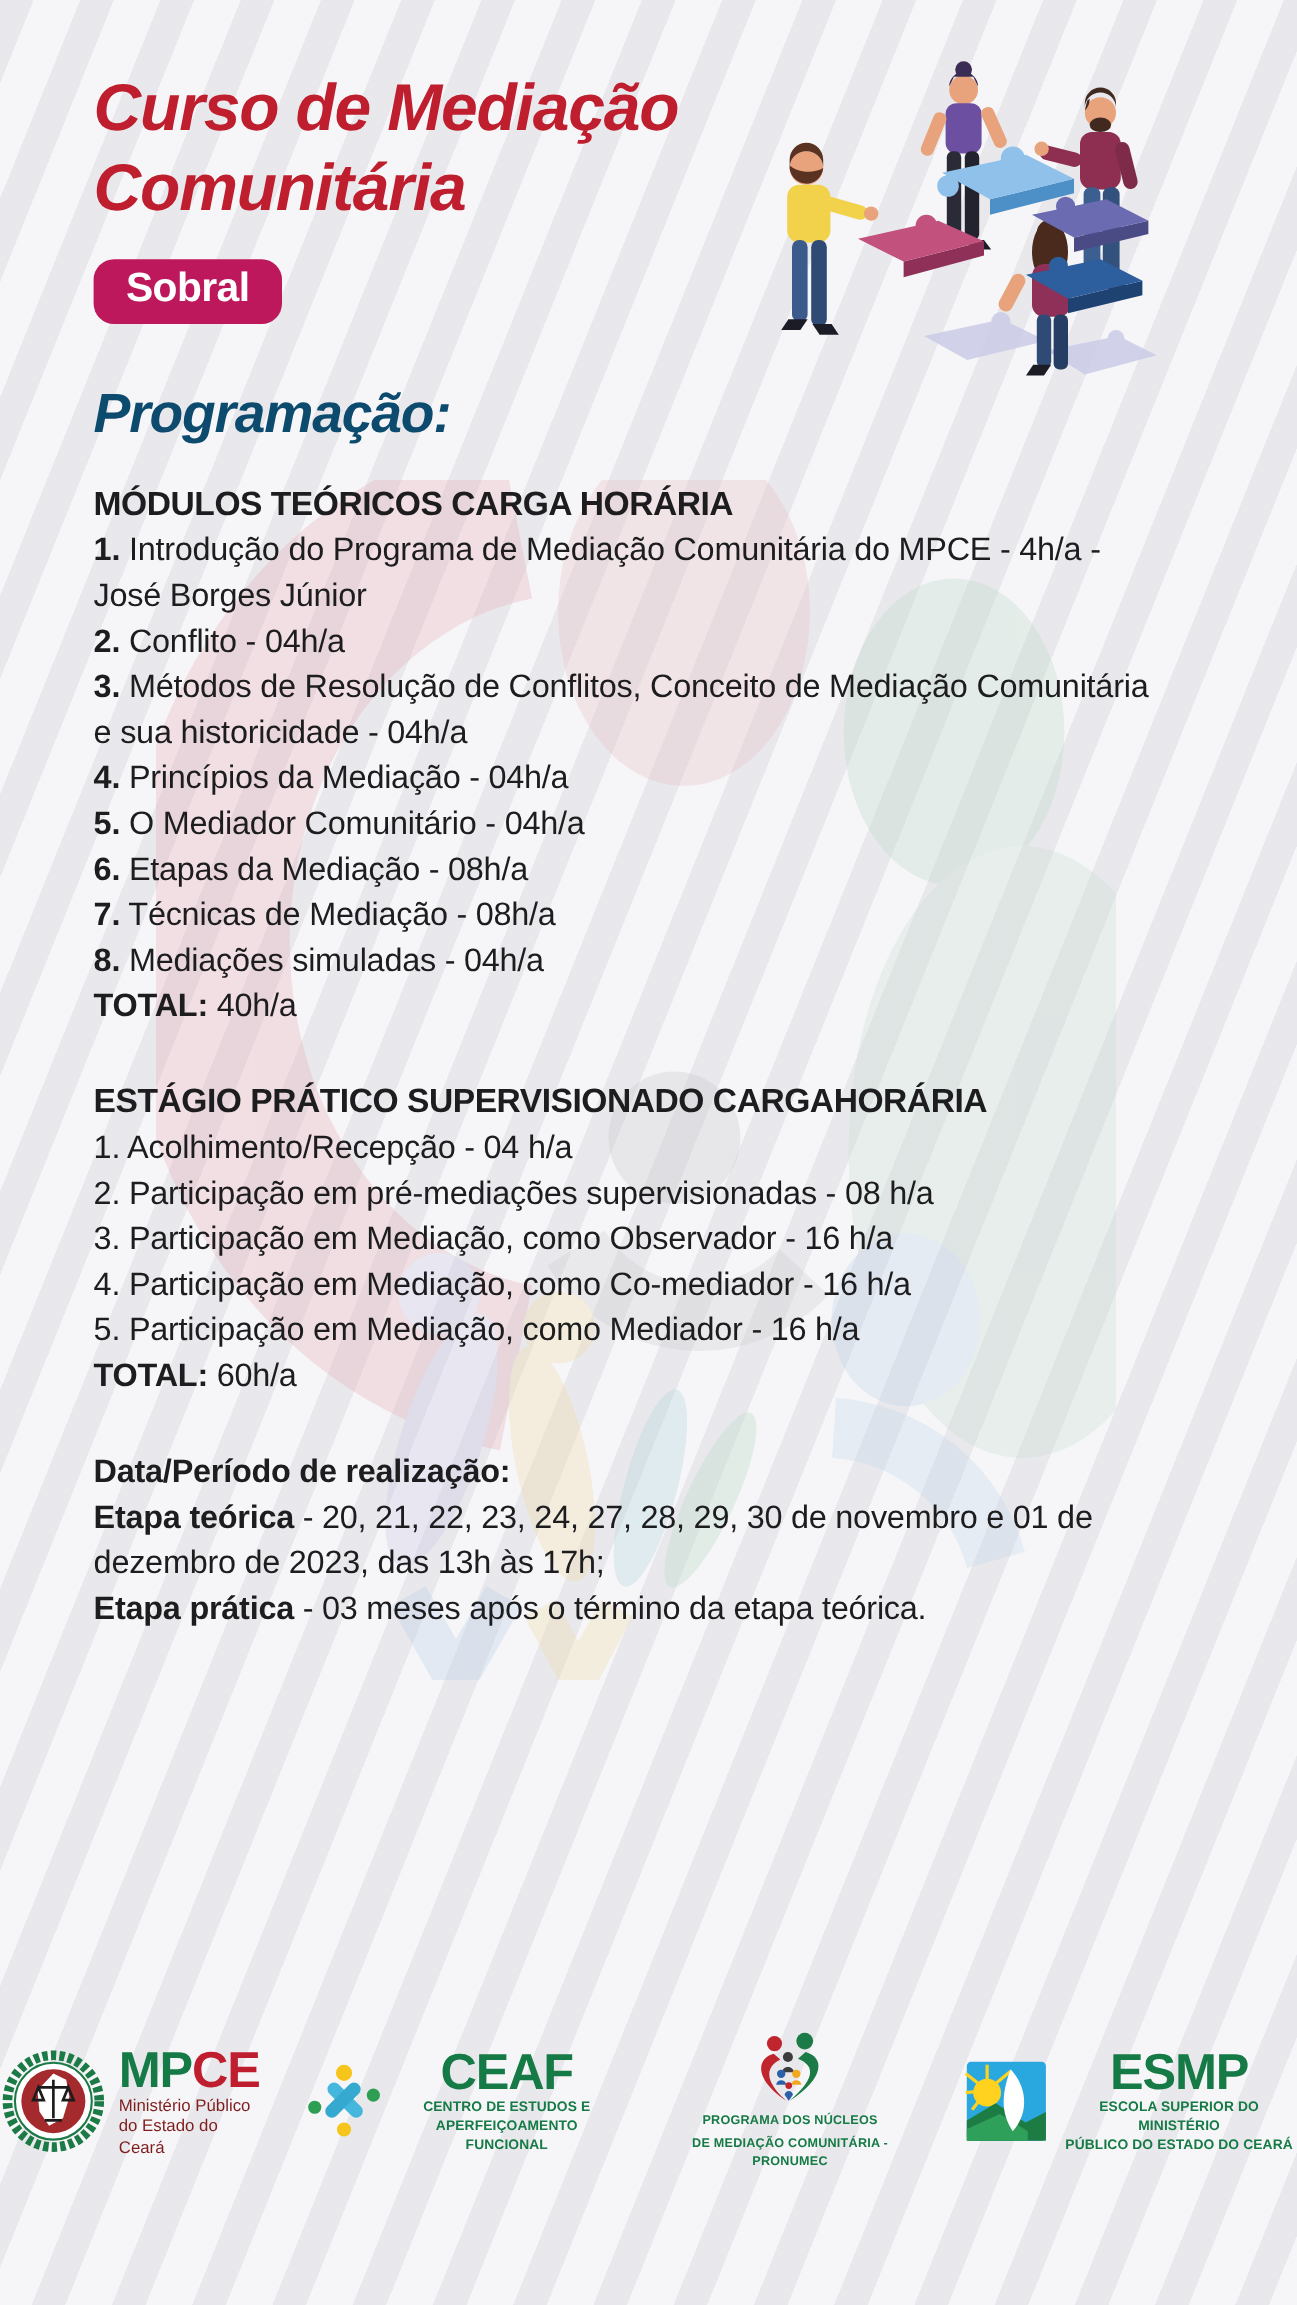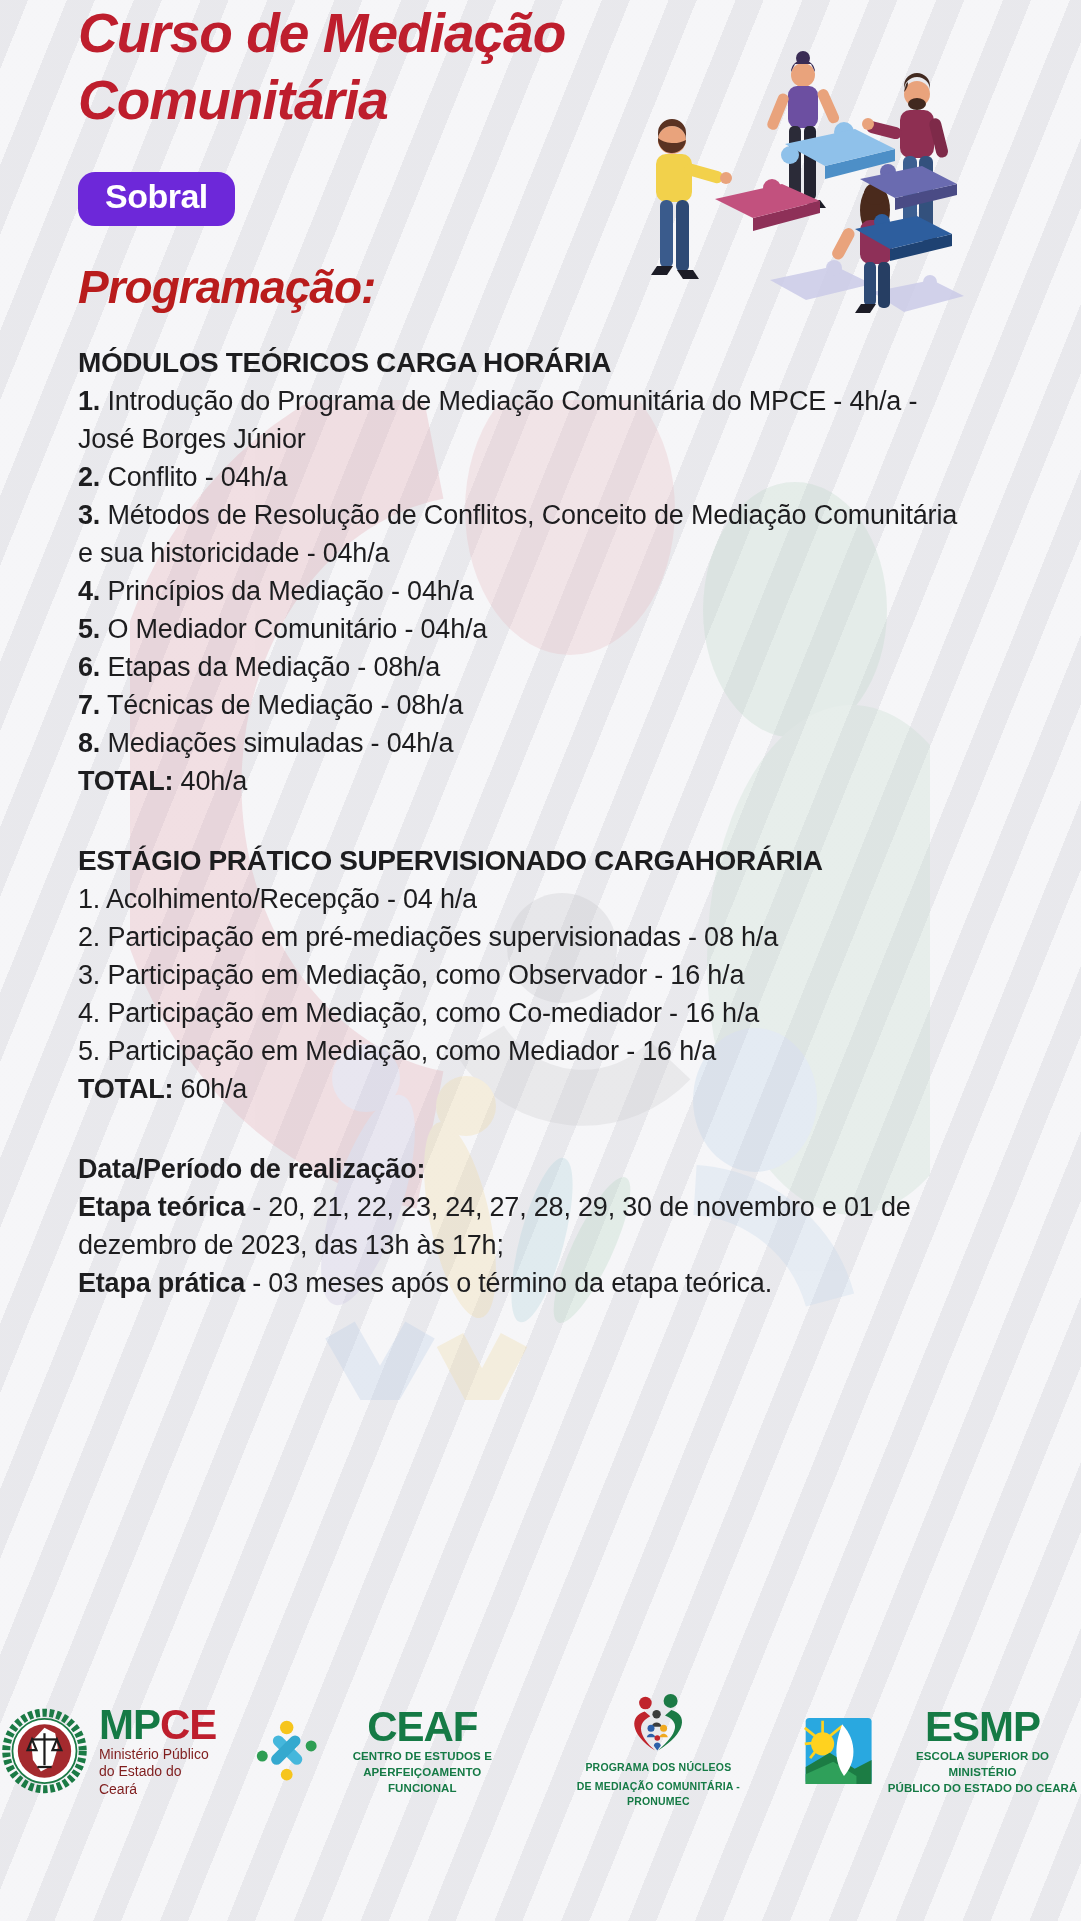--- a/index.html
+++ b/index.html
@@ -14,37 +14,38 @@
       rgba(221,221,227,.45) 0 26px,
       rgba(248,248,250,.65) 26px 62px);
     pointer-events:none;
   }
   .watermark{position:absolute;left:130px;top:400px;pointer-events:none;}
   .illustration{position:absolute;left:620px;top:28px;pointer-events:none;}
 
   .content{position:absolute;left:78px;top:0;width:900px;}
 
   .title{
+    margin-top:56px;
     font-size:55px;font-weight:bold;font-style:italic;
     color:#be1e2d;line-height:1.22;letter-spacing:-1px;
   }
   .title span{display:block;}
 
   .badge{
-    display:inline-block;margin-top:38px;
-    background:#6d28d9;color:#ffffff;
+    display:inline-block;margin-top:26px;
+    background:#be185d;color:#ffffff;
     font-weight:bold;font-size:34px;
     padding:5px 27px 10px 27px;border-radius:17px;
     letter-spacing:-0.5px;
   }
 
   .prog{
-    margin-top:34px;
+    margin-top:47px;
     font-size:46px;font-weight:bold;font-style:italic;
-    color:#b91c1c;letter-spacing:-1px;
+    color:#0c4a6e;letter-spacing:-1px;
   }
 
   .body{
     margin-top:30px;width:885px;
     font-size:27px;line-height:38px;color:#1d1d1f;
     letter-spacing:-0.2px;
   }
   .body p{margin:0;}
   .sec-head{font-weight:bold;font-size:28px;letter-spacing:-0.4px;}
   .gap{margin-top:42px !important;}

